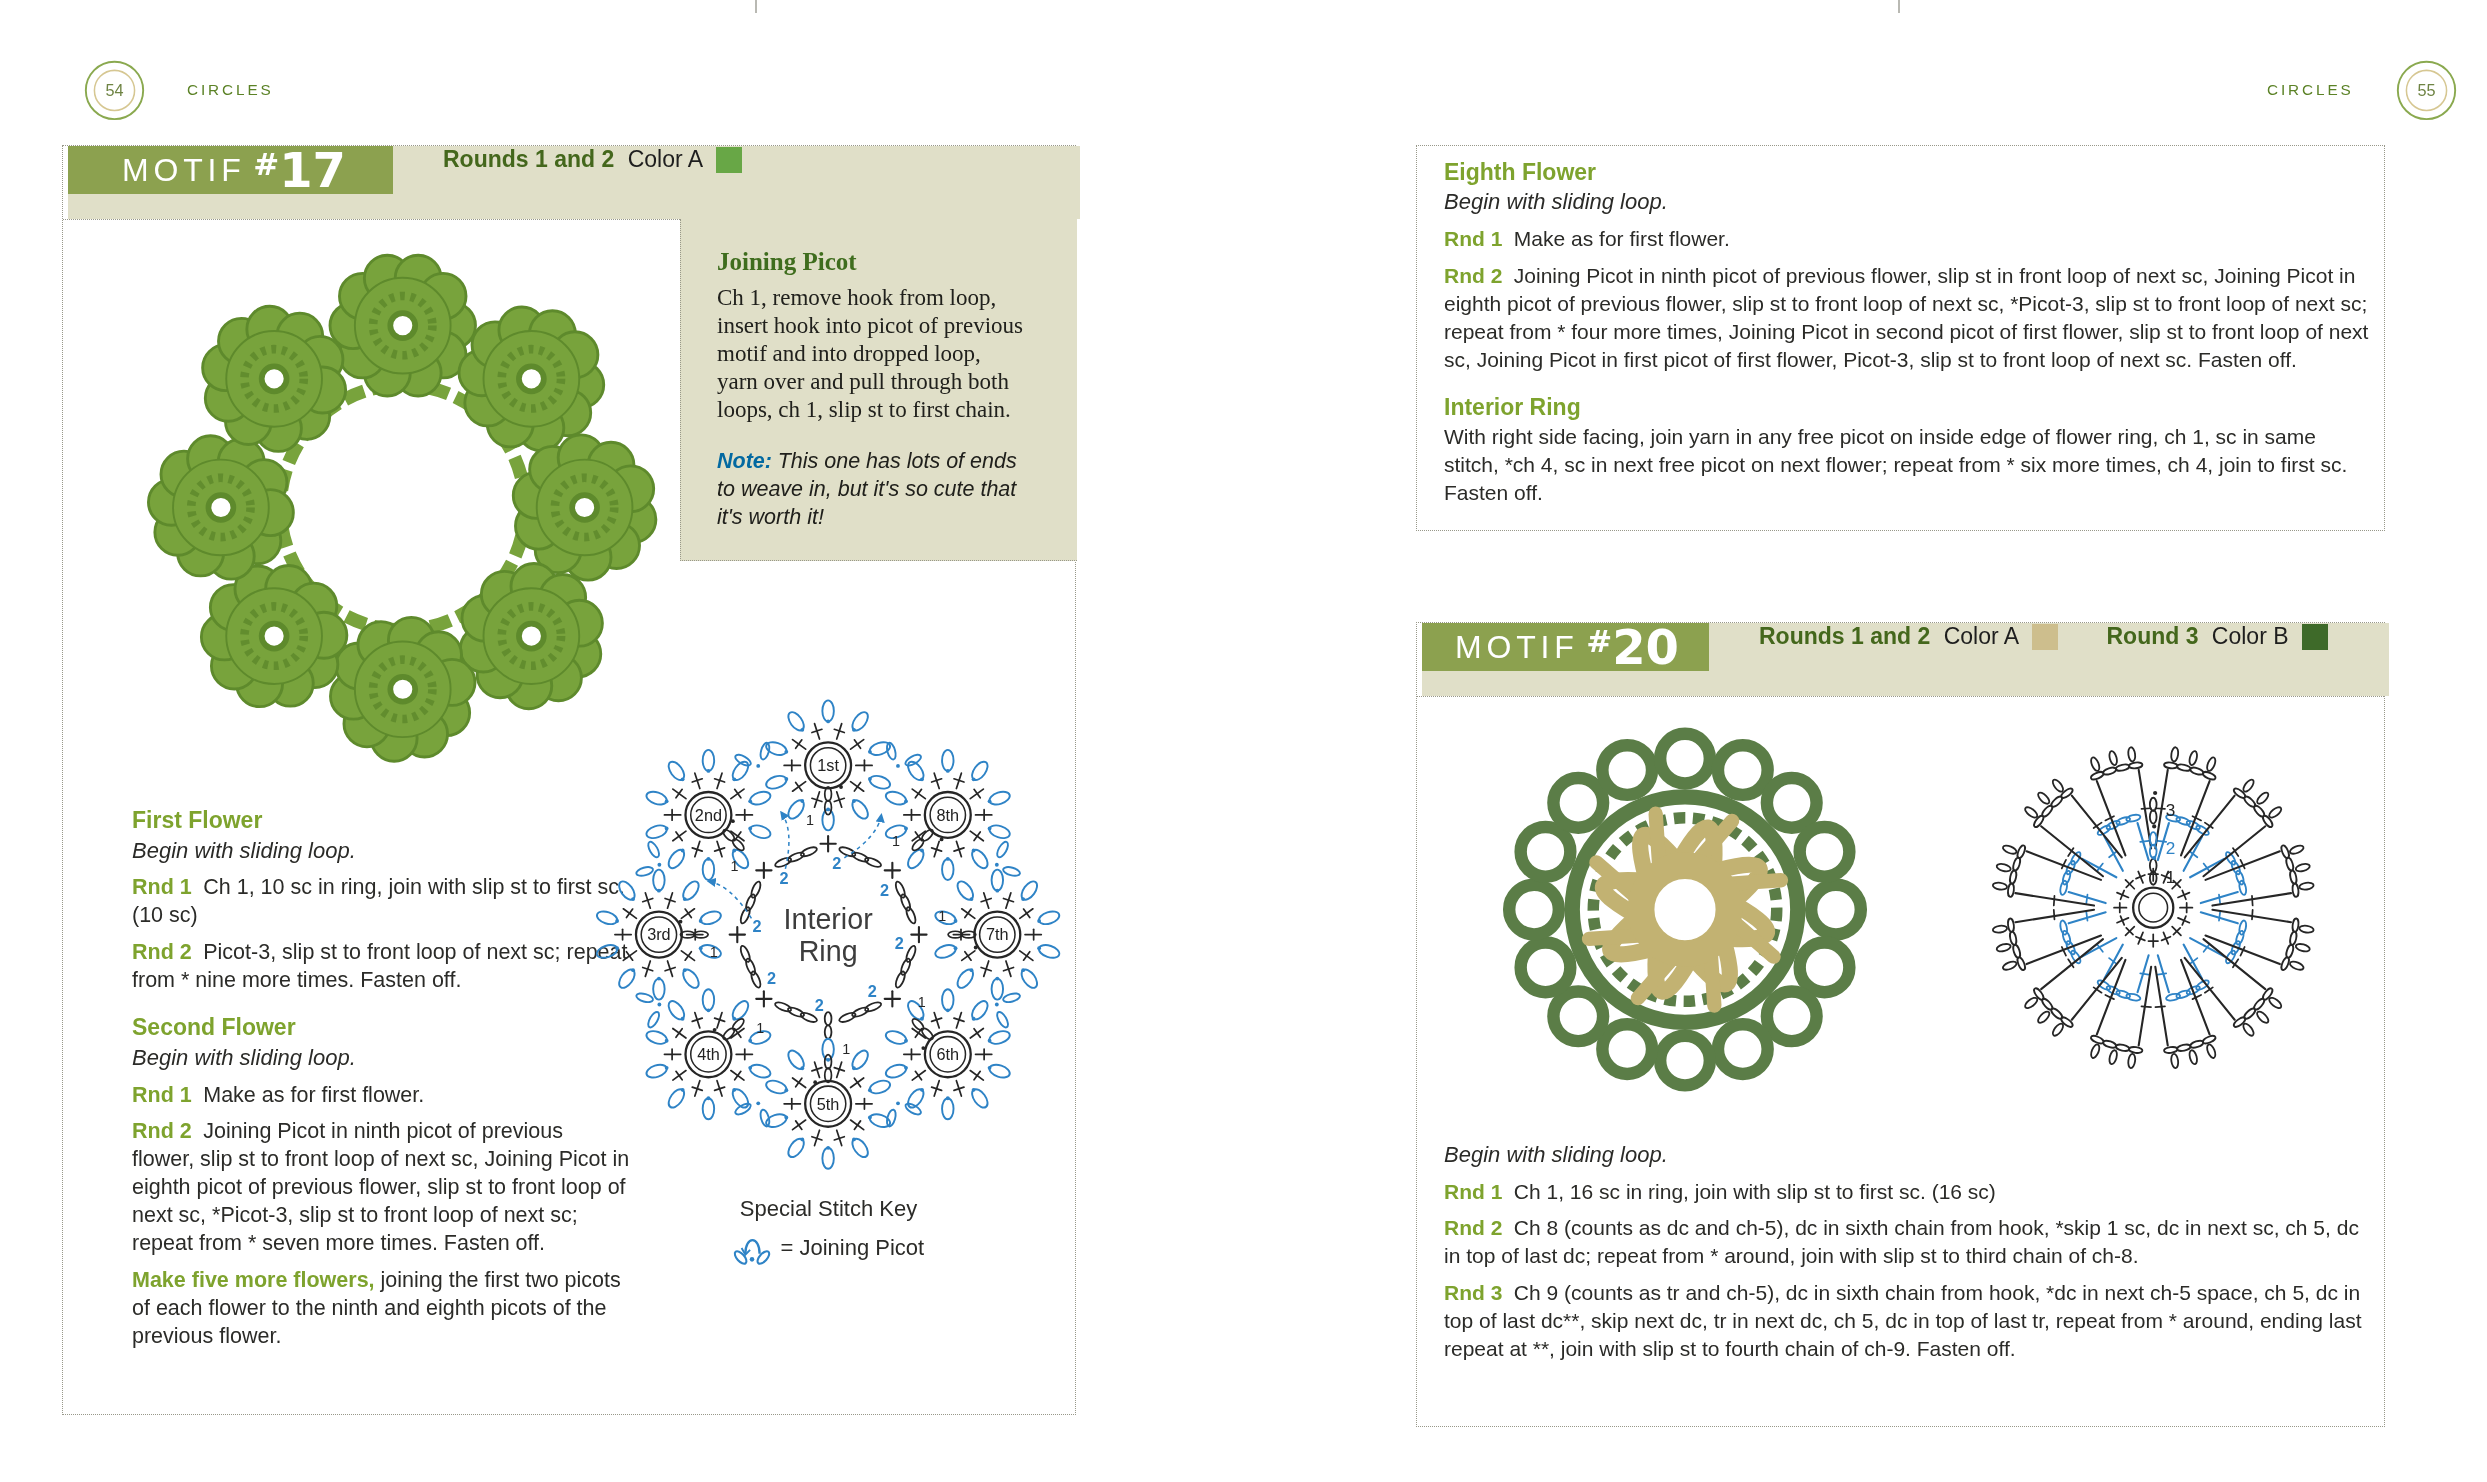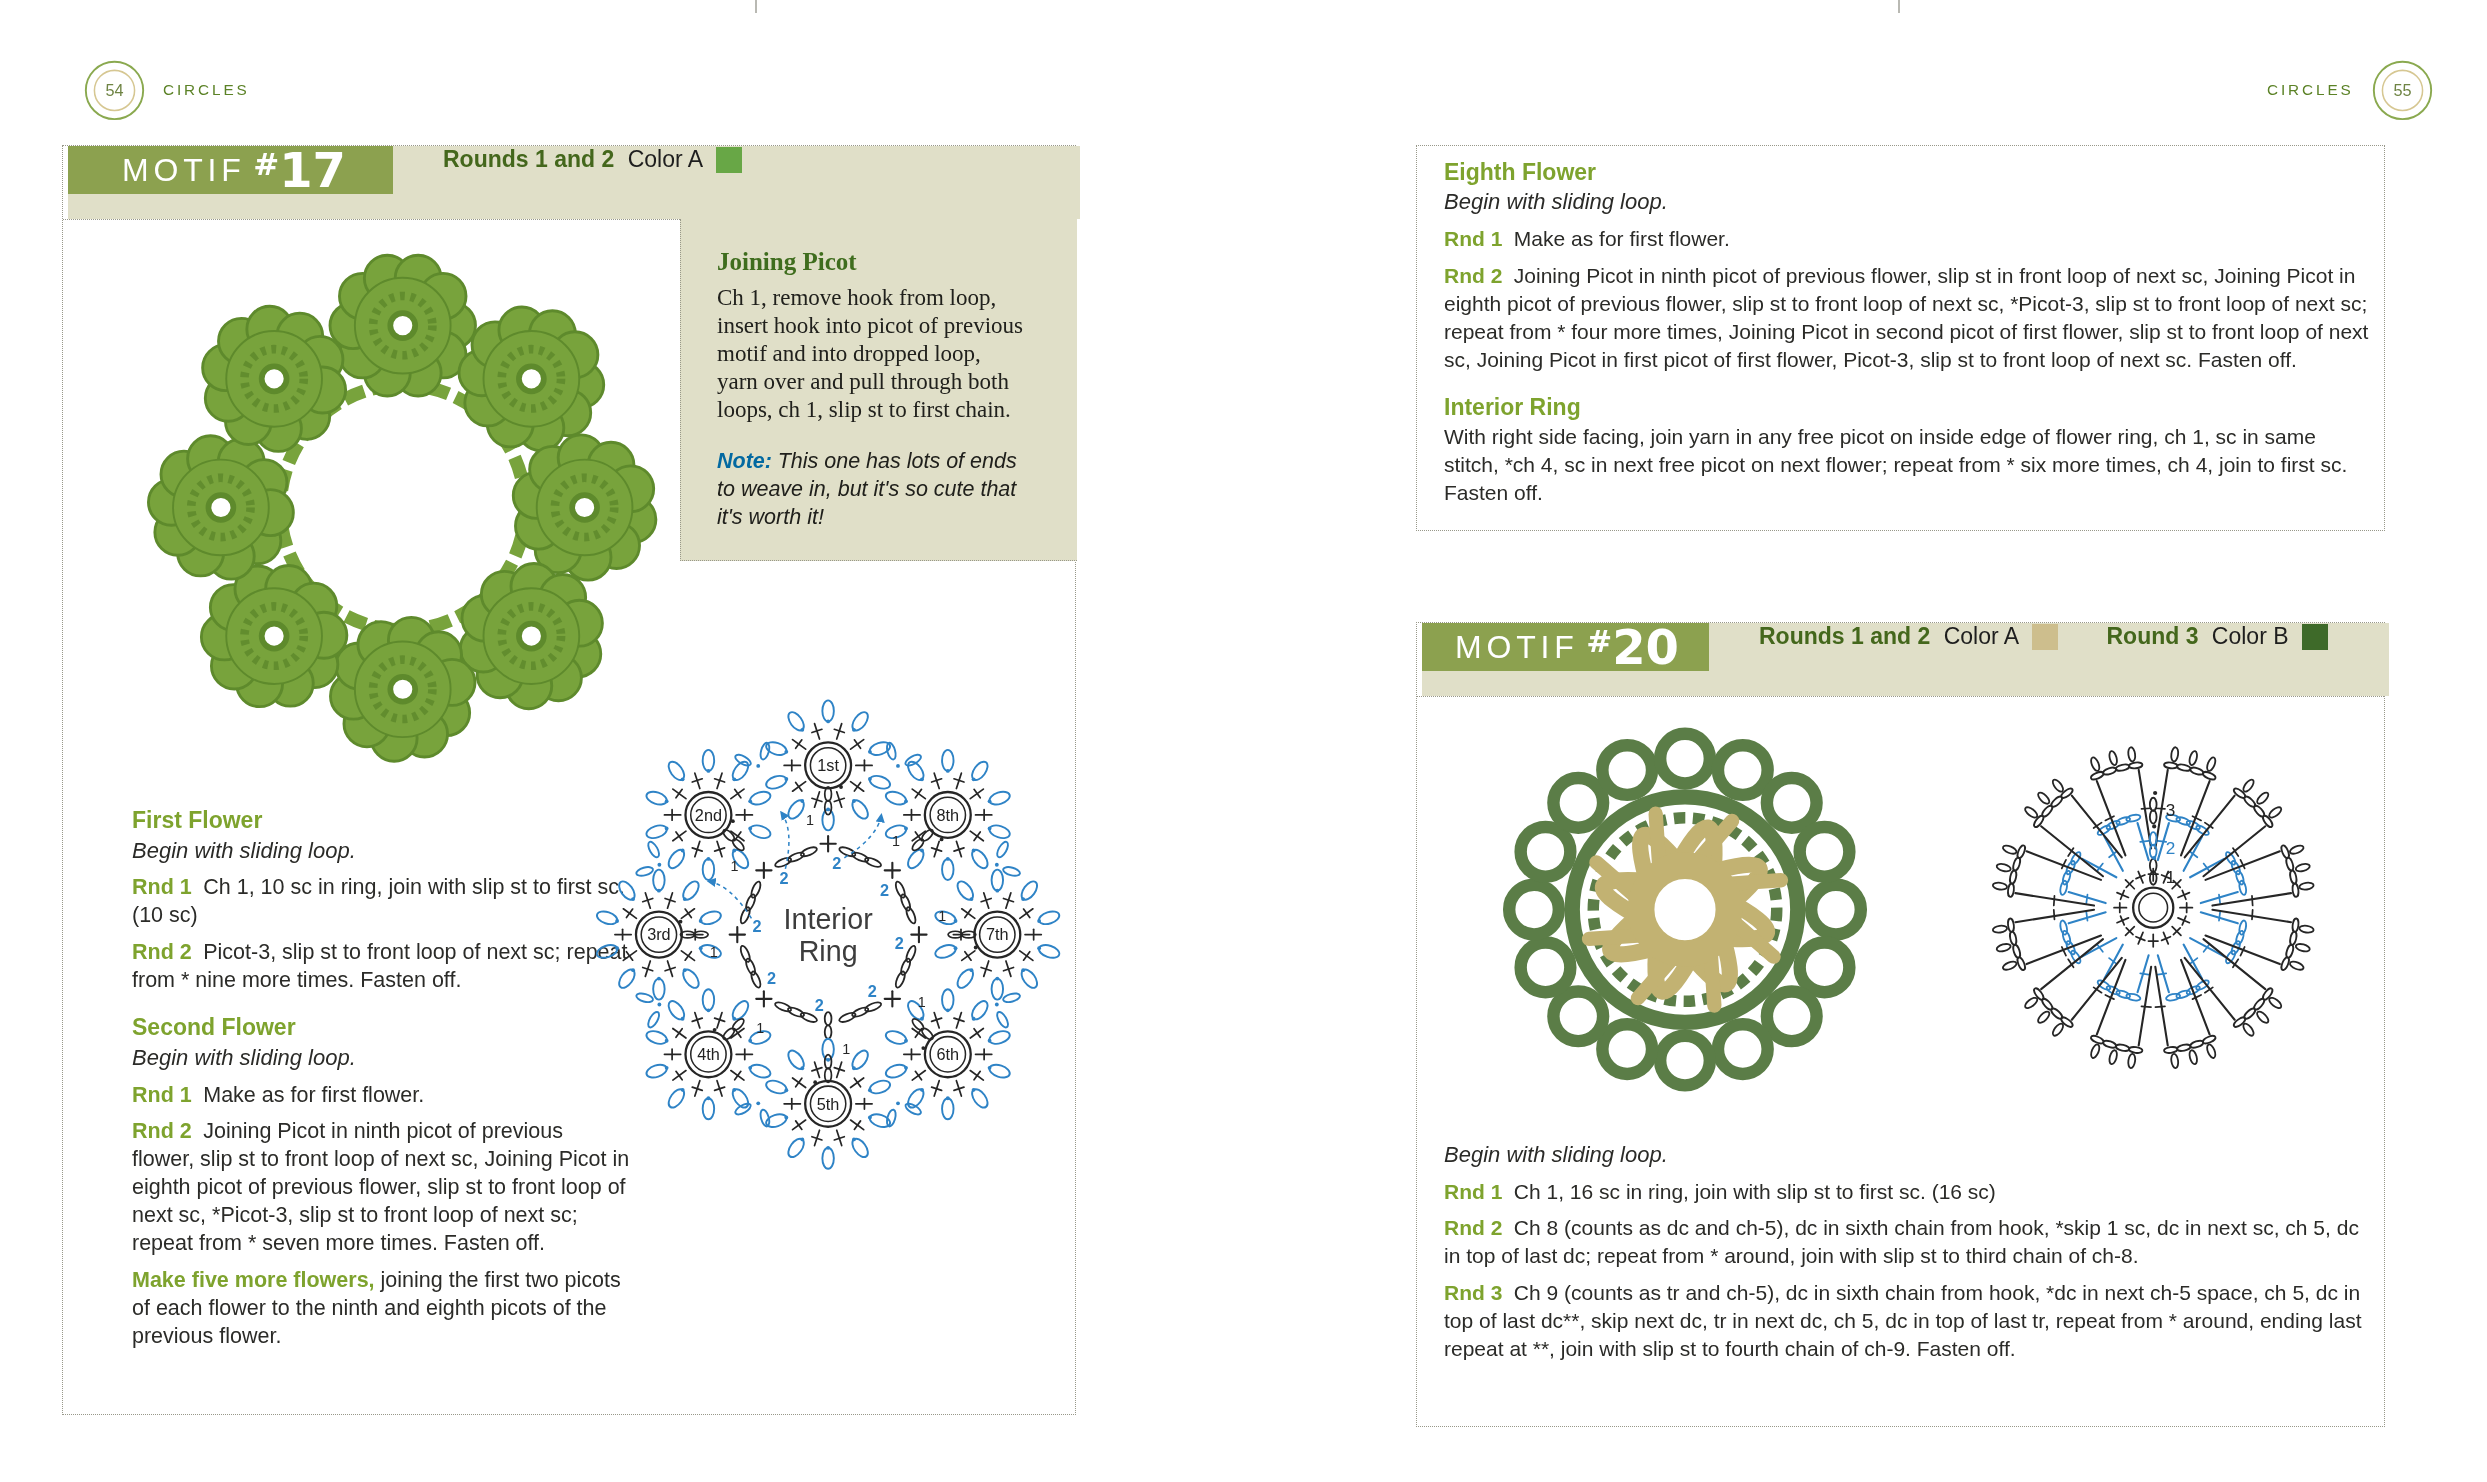--- a/index.html
+++ b/index.html
@@ -9,21 +9,21 @@
     --photo-green17:#78a33c; --photo-green17-dark:#5e8a2c;
     --photo-green18:#5b7d47; --photo-tan18:#c2b272;
     --badge-green:#8aa94f; --badge-tan:#d6c792; --circles-green:#5b8226; --border-dot:#98988a;
   }
   *{margin:0;padding:0;box-sizing:border-box}
   html,body{background:#ffffff}
   .canvas{position:relative;width:2487px;height:1483px;background:#fff;overflow:hidden;
           font-family:"Liberation Sans",sans-serif;color:var(--body-text)}
   .crop-tick{position:absolute;top:0;width:1.9px;height:13.4px;background:#b9b9b3}
 
-  .folio{position:absolute;display:flex;align-items:center;gap:16px}
+  .folio{position:absolute;display:flex;align-items:center;gap:40px}
   .folio-label{font-size:15.3px;letter-spacing:2.9px;color:var(--circles-green)}
   .badge-outer{fill:none;stroke:var(--badge-green);stroke-width:2}
   .badge-inner{fill:none;stroke:var(--badge-tan);stroke-width:1.6}
   .badge-num{font-size:17px;fill:#6f8444;font-family:"Liberation Sans",sans-serif}
 
   .box{position:absolute;background:#fff;border:1px dotted var(--border-dot)}
   .band{position:absolute;left:5px;top:0;width:100%;height:73px;background:var(--beige);display:flex;align-items:flex-start}
   .band-block{background:var(--olive);color:#fff;display:flex;align-items:center;padding-left:54px}
   #motif17-box .band-block{width:325px}
   #motif18-box .band-block{width:287px;padding-left:33px}
@@ -688,20 +688,33 @@
         <ellipse cx="181" cy="77.5" rx="4" ry="9" fill="none" stroke="#2e83c6" stroke-width="2" transform="rotate(299.5 181 77.5)"></ellipse>
         <ellipse cx="203.9" cy="68.1" rx="4" ry="9" fill="none" stroke="#2e83c6" stroke-width="2" transform="rotate(375.5 203.9 68.1)"></ellipse>
         <circle cx="196.9" cy="83.5" r="2" fill="#2e83c6"></circle>
         <path d="M287 179.8 Q 322.2 157.5 325.7 134.8" fill="none" stroke="#2e83c6" stroke-width="1.6" stroke-dasharray="4 4" marker-end="url(#arr17)"></path>
         <path d="M189.8 243 Q 167.5 207.8 144.8 204.3" fill="none" stroke="#2e83c6" stroke-width="1.6" stroke-dasharray="4 4" marker-end="url(#arr17)"></path>
         <path d="M225.3 191.2 Q 234.5 150.6 220.9 132.1" fill="none" stroke="#2e83c6" stroke-width="1.6" stroke-dasharray="4 4" marker-end="url(#arr17)"></path>
         <text x="270" y="254" text-anchor="middle" font-size="30" fill="#3d3d3d">Interior</text>
         <text x="270" y="288" text-anchor="middle" font-size="30" fill="#3d3d3d">Ring</text>
       </svg>
 
+    <div class="stitch-key">
+      <div class="key-title">Special Stitch Key</div>
+      <div class="key-row">
+        <svg class="key-icon" width="38" height="36" viewBox="0 0 40 38">
+          <path class="kb" d="M13 25 C13 6 28 6 28 25" stroke-width="2.4"></path>
+          <path class="kb" d="M9 19 L13 26 L18 21" stroke-width="2"></path>
+          <ellipse class="kb" cx="8" cy="29" rx="4" ry="8" stroke-width="2.2" transform="rotate(-42 8 29)"></ellipse>
+          <ellipse class="kb" cx="32" cy="29" rx="4" ry="8" stroke-width="2.2" transform="rotate(42 32 29)"></ellipse>
+          <circle cx="20" cy="31" r="2.4" fill="#2e83c6"></circle>
+        </svg>
+        <span>= Joining Picot</span>
+      </div>
+    </div>
   </section>
 
   <section class="box" id="eighth-box" style="left:1416px;top:145px;width:969px;height:386px">
     <div class="rp-text">
       <div class="sec-heading">Eighth Flower</div>
       <div class="lead">Begin with sliding loop.</div>
       <p class="rnd"><span class="rnd-label">Rnd 1</span><span>Make as for first flower.</span></p>
       <p class="rnd"><span class="rnd-label">Rnd 2</span><span>Joining Picot in ninth picot of previous flower, slip st in front loop of next sc, Joining Picot in eighth picot of previous flower, slip st to front loop of next sc, *Picot-3, slip st to front loop of next sc; repeat from * four more times, Joining Picot in second picot of first flower, slip st to front loop of next sc, Joining Picot in first picot of first flower, Picot-3, slip st to front loop of next sc. Fasten off.</span></p>
       <div class="sec-heading gap-above">Interior Ring</div>
       <p class="rnd">With right side facing, join yarn in any free picot on inside edge of flower ring, ch 1, sc in same stitch, *ch 4, sc in next free picot on next flower; repeat from * six more times, ch 4, join to first sc. Fasten off.</p>

